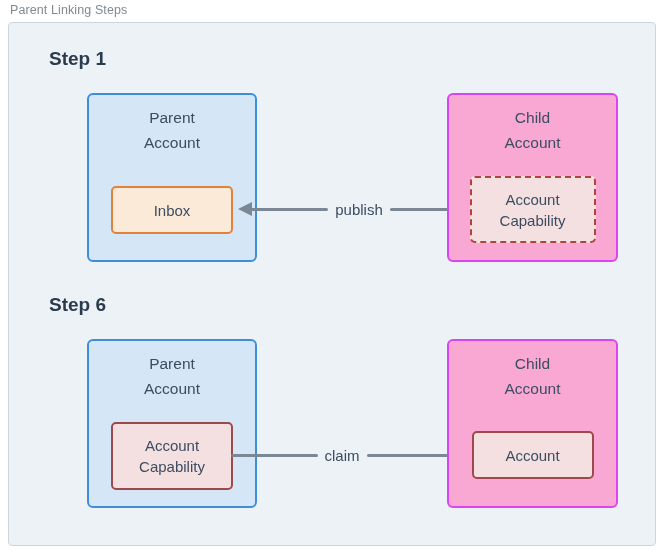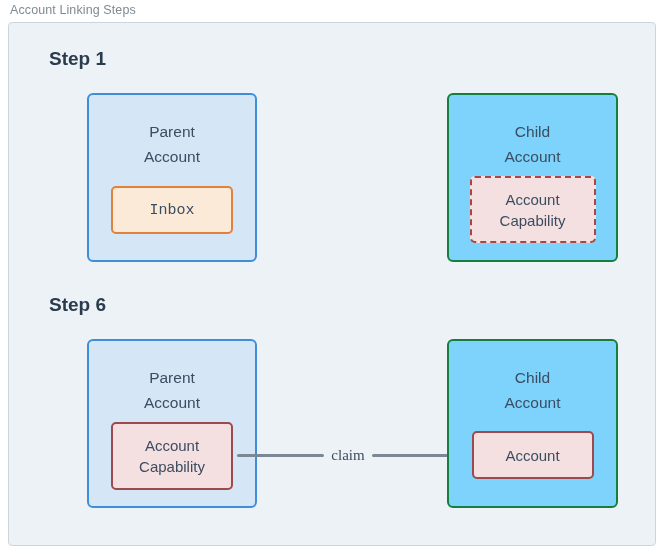--- a/index.html
+++ b/index.html
@@ -49,31 +49,31 @@
     border-radius: 6px;
   }
   .node.parent {
     background: #d5e6f7;
     border: 2px solid #3e8ed8;
     width: 170px;
     height: 169px;
     left: 78px;
   }
   .node.child {
-    background: #7dd3fc;
-    border: 2px solid #15803d;
+    background: #f9a8d4;
+    border: 2px solid #d946ef;
     width: 171px;
     height: 169px;
     left: 438px;
   }
   .row1 { top: 70px; }
   .row2 { top: 316px; }
 
   .node-title {
-    padding-top: 24px;
+    padding-top: 10px;
     text-align: center;
     font-size: 15.5px;
     line-height: 25px;
     color: #3b4d61;
   }
   .node-title span { display: block; }
 
   .inner {
     position: absolute;
     left: 50%;
@@ -86,21 +86,20 @@
     justify-content: center;
     text-align: center;
     font-size: 15px;
     line-height: 21px;
     color: #3b4d61;
   }
   .inner.inbox {
     top: 91px; width: 122px; height: 48px;
     background: #fcead9;
     border: 2px solid #e0823c;
-    font-family: Liberation Mono, monospace;
   }
   .inner.cap-dashed {
     top: 81px; width: 126px; height: 67px;
     background: #f5e0e1;
     border: 2px dashed #b04240;
   }
   .inner.cap-solid {
     top: 81px; width: 122px; height: 68px;
     background: #f5e0e1;
     border: 2px solid #9d4a4c;
@@ -112,21 +111,21 @@
   }
   .inner span { display: block; }
 
   .arrow {
     position: absolute;
     display: flex;
     align-items: center;
     height: 20px;
   }
   .arrow.a1 { left: 229px; top: 176px; width: 231px; }
-  .arrow.a2 { left: 228px; top: 422px; width: 233px; font-family: Liberation Serif, serif; }
+  .arrow.a2 { left: 222px; top: 422px; width: 233px; }
   .arrow .line {
     flex: 1;
     height: 3px;
     background: #7b8795;
     border-radius: 2px;
   }
   .arrow .arrow-label {
     padding: 0 7px;
     font-size: 15px;
     color: #3b4d61;
@@ -139,36 +138,42 @@
     border-bottom: 7px solid transparent;
   }
   .head.left  { border-right: 14px solid #7b8795; margin-right: -3px; }
   .head.right { border-left: 14px solid #7b8795; margin-left: -3px; }
 </style>
 </head>
 <body>
 
 <div class="stage">
 
-  <div class="fig-label">Account Linking Steps</div>
+  <div class="fig-label">Parent Linking Steps</div>
 
   <div class="canvas">
 
     <div class="step-label s1">Step 1</div>
 
     <div class="node parent row1">
       <div class="node-title">
         <span>Parent</span>
         <span>Account</span>
       </div>
       <div class="inner inbox">
         <span>Inbox</span>
       </div>
     </div>
 
+    <div class="arrow a1">
+      <span class="head left"></span>
+      <span class="line"></span>
+      <span class="arrow-label">publish</span>
+      <span class="line"></span>
+    </div>
 
     <div class="node child row1">
       <div class="node-title">
         <span>Child</span>
         <span>Account</span>
       </div>
       <div class="inner cap-dashed">
         <span>Account</span>
         <span>Capability</span>
       </div>

